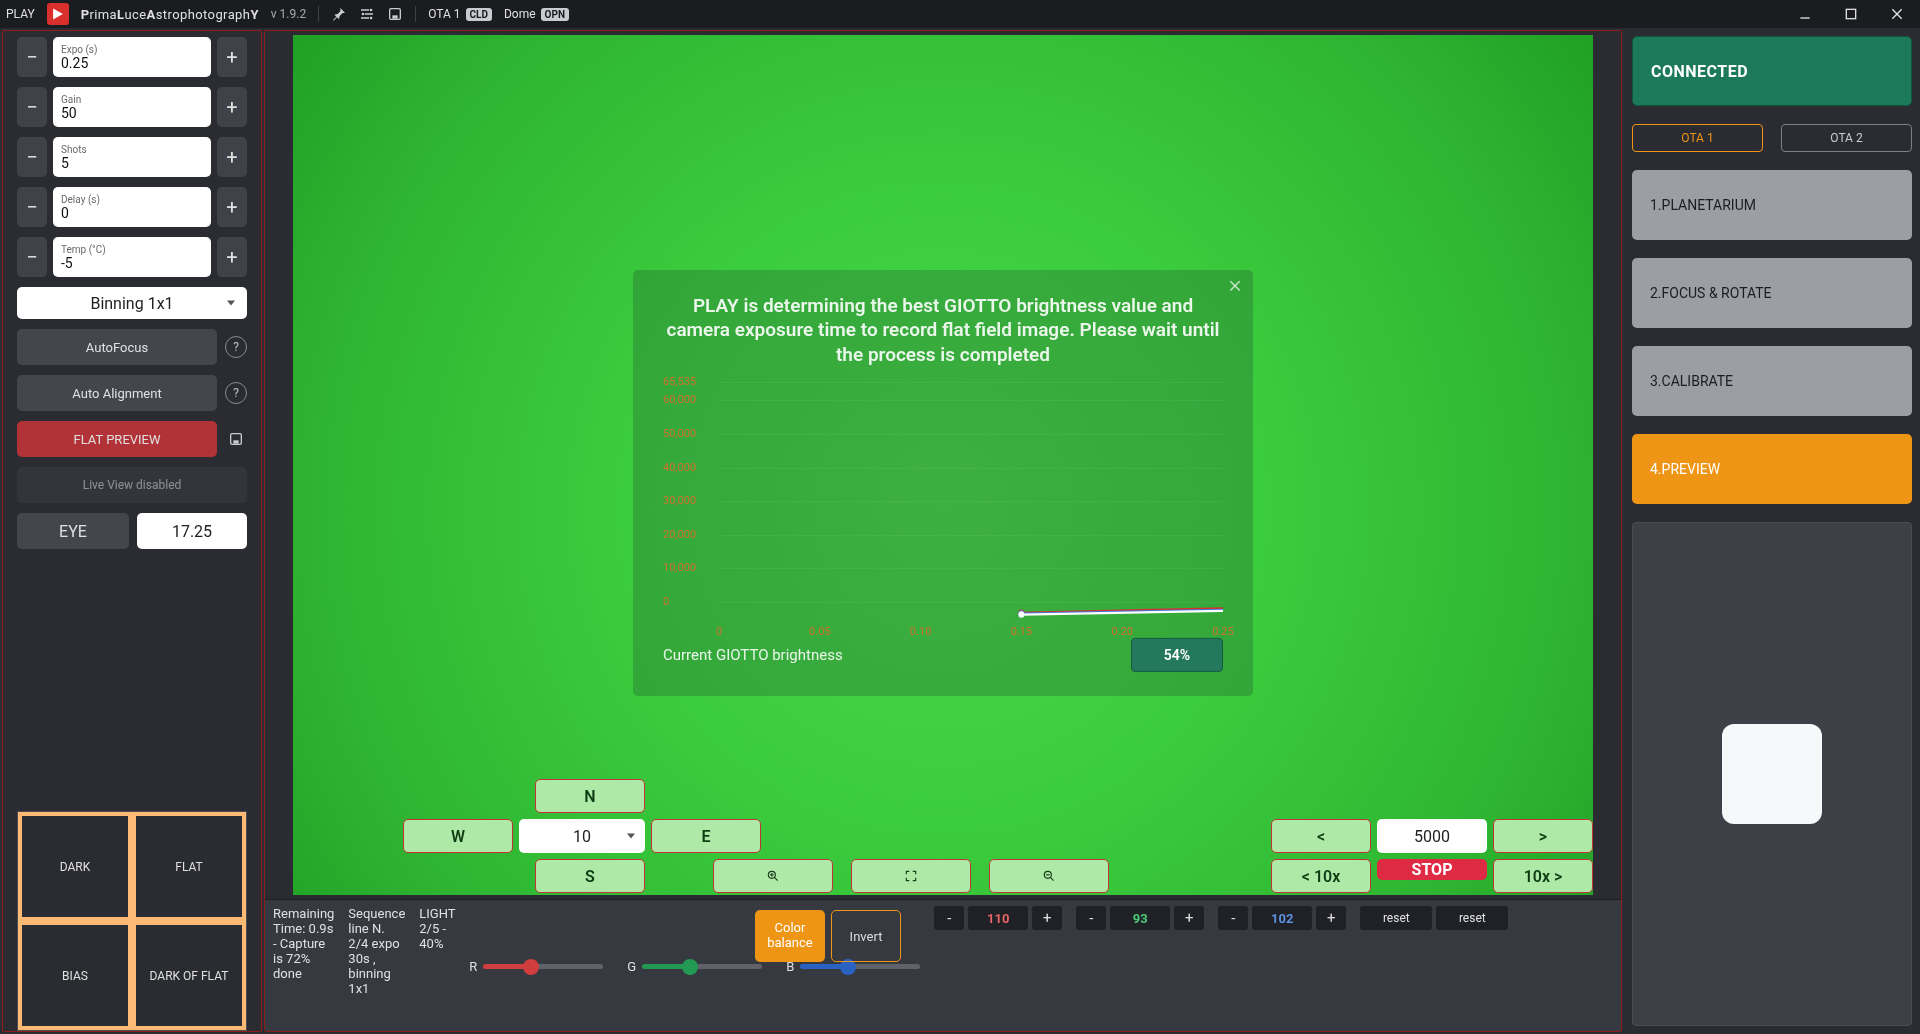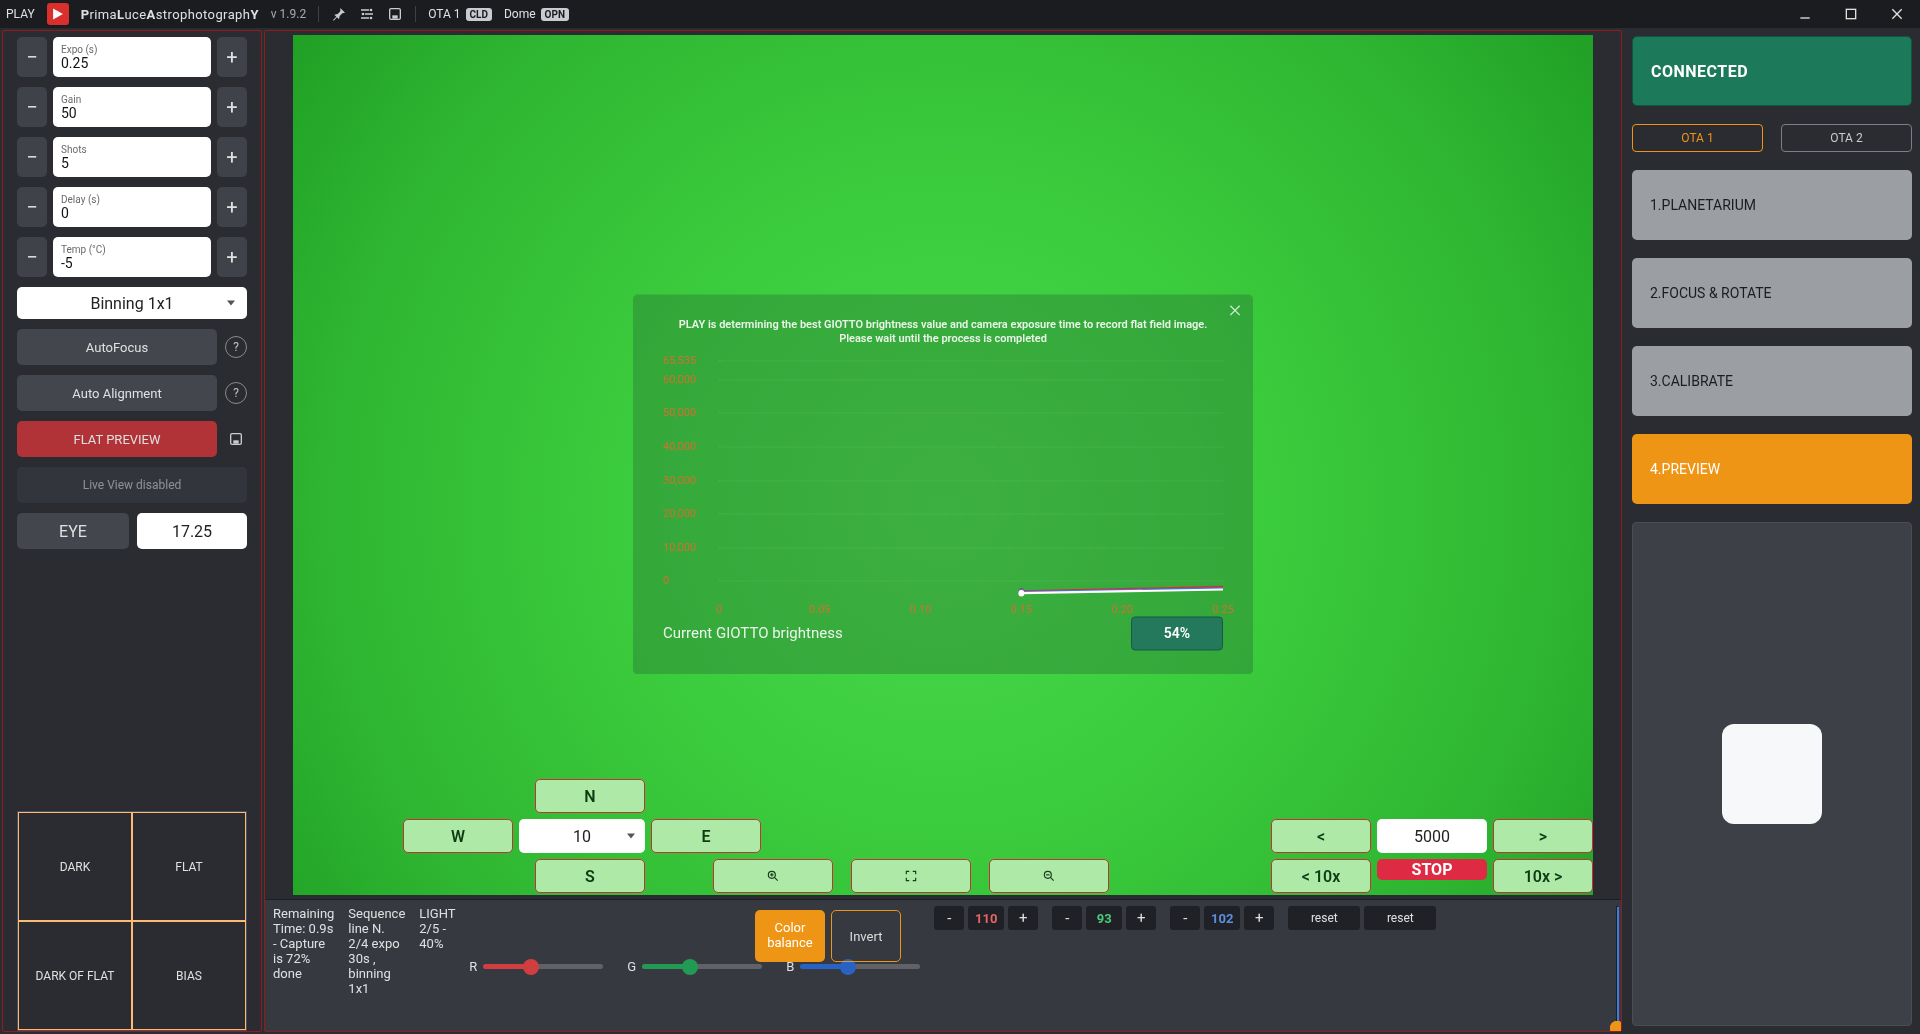--- a/index.html
+++ b/index.html
@@ -35,32 +35,32 @@
 .btnrow { display:flex; align-items:center; gap:8px; height:36px; }
 .greybtn { flex:1; background:#43464d; border-radius:5px; height:100%; display:flex; align-items:center; justify-content:center; font-size:13px; cursor:pointer; }
 .qmark { width:22px; height:22px; border:1.5px solid #9fa1a5; border-radius:50%; display:flex; align-items:center; justify-content:center; font-size:12px; opacity:.8; }
 .redbtn { background:#b13237; border-radius:5px; height:36px; display:flex; align-items:center; justify-content:center; font-size:13px; cursor:pointer; }
 .smicon { width:22px; height:22px; display:flex; align-items:center; justify-content:center; }
 .disabled { opacity:.55; background:#3a3d44; border-radius:5px; height:36px; display:flex; align-items:center; justify-content:center; font-size:12px; }
 .eyewrap { display:flex; height:36px; gap:8px; }
 .eyewrap .eye { flex:1; background:#43464d; border-radius:5px; display:flex; align-items:center; justify-content:center; }
 .eyewrap .eyeval { width:110px; background:#fff; border-radius:5px; color:#222; display:flex; align-items:center; justify-content:center; }
 .quad { margin-top:auto; border:1px solid #4a4d53; height:220px; display:grid; grid-template-columns:1fr 1fr; grid-template-rows:1fr 1fr; }
-.quad > div { display:flex; align-items:center; justify-content:center; font-size:12px; border:1px solid #fdba74; cursor:pointer; }
+.quad > div { display:flex; align-items:center; justify-content:center; font-size:12px; border:4px solid #fdba74; cursor:pointer; }
 
 
 .center { flex:1; display:flex; flex-direction:column; border:1px solid #8f1d20; border-radius:2px; margin:2px; overflow:hidden; }
 .viewport { flex:1; position:relative; background:#2a2c31; padding:4px 28px 4px 28px; overflow:hidden; }
 .greenimg { width:100%; height:100%; background:radial-gradient(circle at 50% 55%, #49d94a 0%, #3bcc3d 40%, #2eb431 78%, #20a025 100%); position:relative; }
 
 
 .dialog { position:absolute; left:50%; top:54%; transform:translate(-50%,-54%); width:620px; background:rgba(40,100,52,0.35); backdrop-filter:blur(0); border-radius:5px; padding:24px 30px 24px 30px; color:#eaf6ea; }
 .dialog .close { position:absolute; right:10px; top:8px; cursor:pointer; }
 .dialog .close svg{ width:16px; height:16px; stroke:#cfe9d0; stroke-width:2; fill:none; }
-.dialog .hdr { text-align:center; font-size:11px; margin-bottom:14px; line-height:1.3; font-weight:600; }
+.dialog .hdr { text-align:center; font-size:19px; margin-bottom:14px; line-height:1.3; font-weight:600; }
 .chart { position:relative; height:240px; margin-bottom:16px; }
 .chart .ylab { position:absolute; left:0; font-size:11px; color:#d3702f; transform:translateY(-50%); }
 .chart .xlab { position:absolute; bottom:-16px; font-size:11px; color:#d3702f; transform:translateX(-50%); }
 .chart .hline { position:absolute; left:0; right:0; border-top:1px dotted rgba(255,255,255,.12); }
 .chart svg.plot { position:absolute; left:56px; right:0; top:0; bottom:0; width:calc(100% - 56px); height:100%; }
 .dialog .footer { display:flex; align-items:center; }
 .dialog .footer .ftxt { flex:1; font-size:15px; }
 .dialog .footer .pbtn { background:#24795c; border:1px solid #155b44; border-radius:4px; padding:8px 32px; font-size:14px; color:#fff; font-weight:600; }
 
 
@@ -86,21 +86,21 @@
 .invbtn { border:1px solid #ef9515; border-radius:5px; width:70px; height:52px; display:flex; align-items:center; justify-content:center; cursor:pointer; font-size:13px; color:#ddd; }
 .rgbrow { display:flex; gap:24px; align-items:center; }
 .slider { display:flex; align-items:center; gap:6px; }
 .slider .sl { width:120px; height:5px; background:#606267; border-radius:3px; position:relative; }
 .slider .sl::after { content:""; position:absolute; width:16px; height:16px; border-radius:50%; top:50%; left:40%; transform:translate(-50%,-50%); }
 .slider.r .sl { background:linear-gradient(90deg,#d13e3f 40%,#606267 40%); } .slider.r .sl::after { background:#d13e3f; }
 .slider.g .sl { background:linear-gradient(90deg,#239a54 40%,#606267 40%); } .slider.g .sl::after { background:#239a54; }
 .slider.b .sl { background:linear-gradient(90deg,#2a62c3 40%,#606267 40%); } .slider.b .sl::after { background:#2a62c3; }
 .valrow { display:flex; gap:4px; }
 .valrow .vsm { width:30px; height:24px; background:#1f2126; border-radius:3px; display:flex; align-items:center; justify-content:center; font-size:15px; cursor:pointer; }
-.valrow .vval { width:36px; height:24px; background:#1f2126; border-radius:3px; display:flex; align-items:center; justify-content:center; font-size:13px; font-weight:700; }
+.valrow .vval { width:60px; height:24px; background:#1f2126; border-radius:3px; display:flex; align-items:center; justify-content:center; font-size:13px; font-weight:700; }
 .valrow .reset { width:72px; height:24px; background:#1f2126; border-radius:3px; display:flex; align-items:center; justify-content:center; font-size:12px; cursor:pointer; }
 .valrow .vval.r{color:#e36565} .valrow .vval.g{color:#4cc979} .valrow .vval.b{color:#5b8fe0}
 
 .hist { flex:1; position:relative; background:#2f3238; border:1px solid #1d1f23; }
 .hist .redline { position:absolute; top:0; bottom:0; width:2px; background:#e52e2c; }
 .hist .greenline { position:absolute; top:0; bottom:0; width:2px; background:#2bc24b; }
 .hist .blueline { position:absolute; top:0; bottom:0; width:2px; background:#3c7bdc; }
 .hist .handle { position:absolute; bottom:-2px; width:14px; height:14px; border-radius:50%; transform:translate(-50%,50%); }
 .hist .track { position:absolute; bottom:8px; left:0; right:0; height:3px; background:#ef9515; }
 
@@ -251,22 +251,22 @@
         </div>
     </div>
     <div class="disabled">Live View disabled</div>
     <div class="eyewrap">
       <div class="eye">EYE</div>
       <div class="eyeval">17.25</div>
     </div>
     <div class="quad">
       <div>DARK</div>
       <div>FLAT</div>
+      <div>BIAS</div>
       <div>DARK OF FLAT</div>
-      <div>BIAS</div>
     </div>
   </div>
 
   <div class="center">
     <div class="viewport">
       <div class="greenimg"></div>
 
       <div class="dialog">
         <div class="close"><svg viewBox="0 0 24 24">
               <line x1="5" y1="5" x2="19" y2="19"></line>

